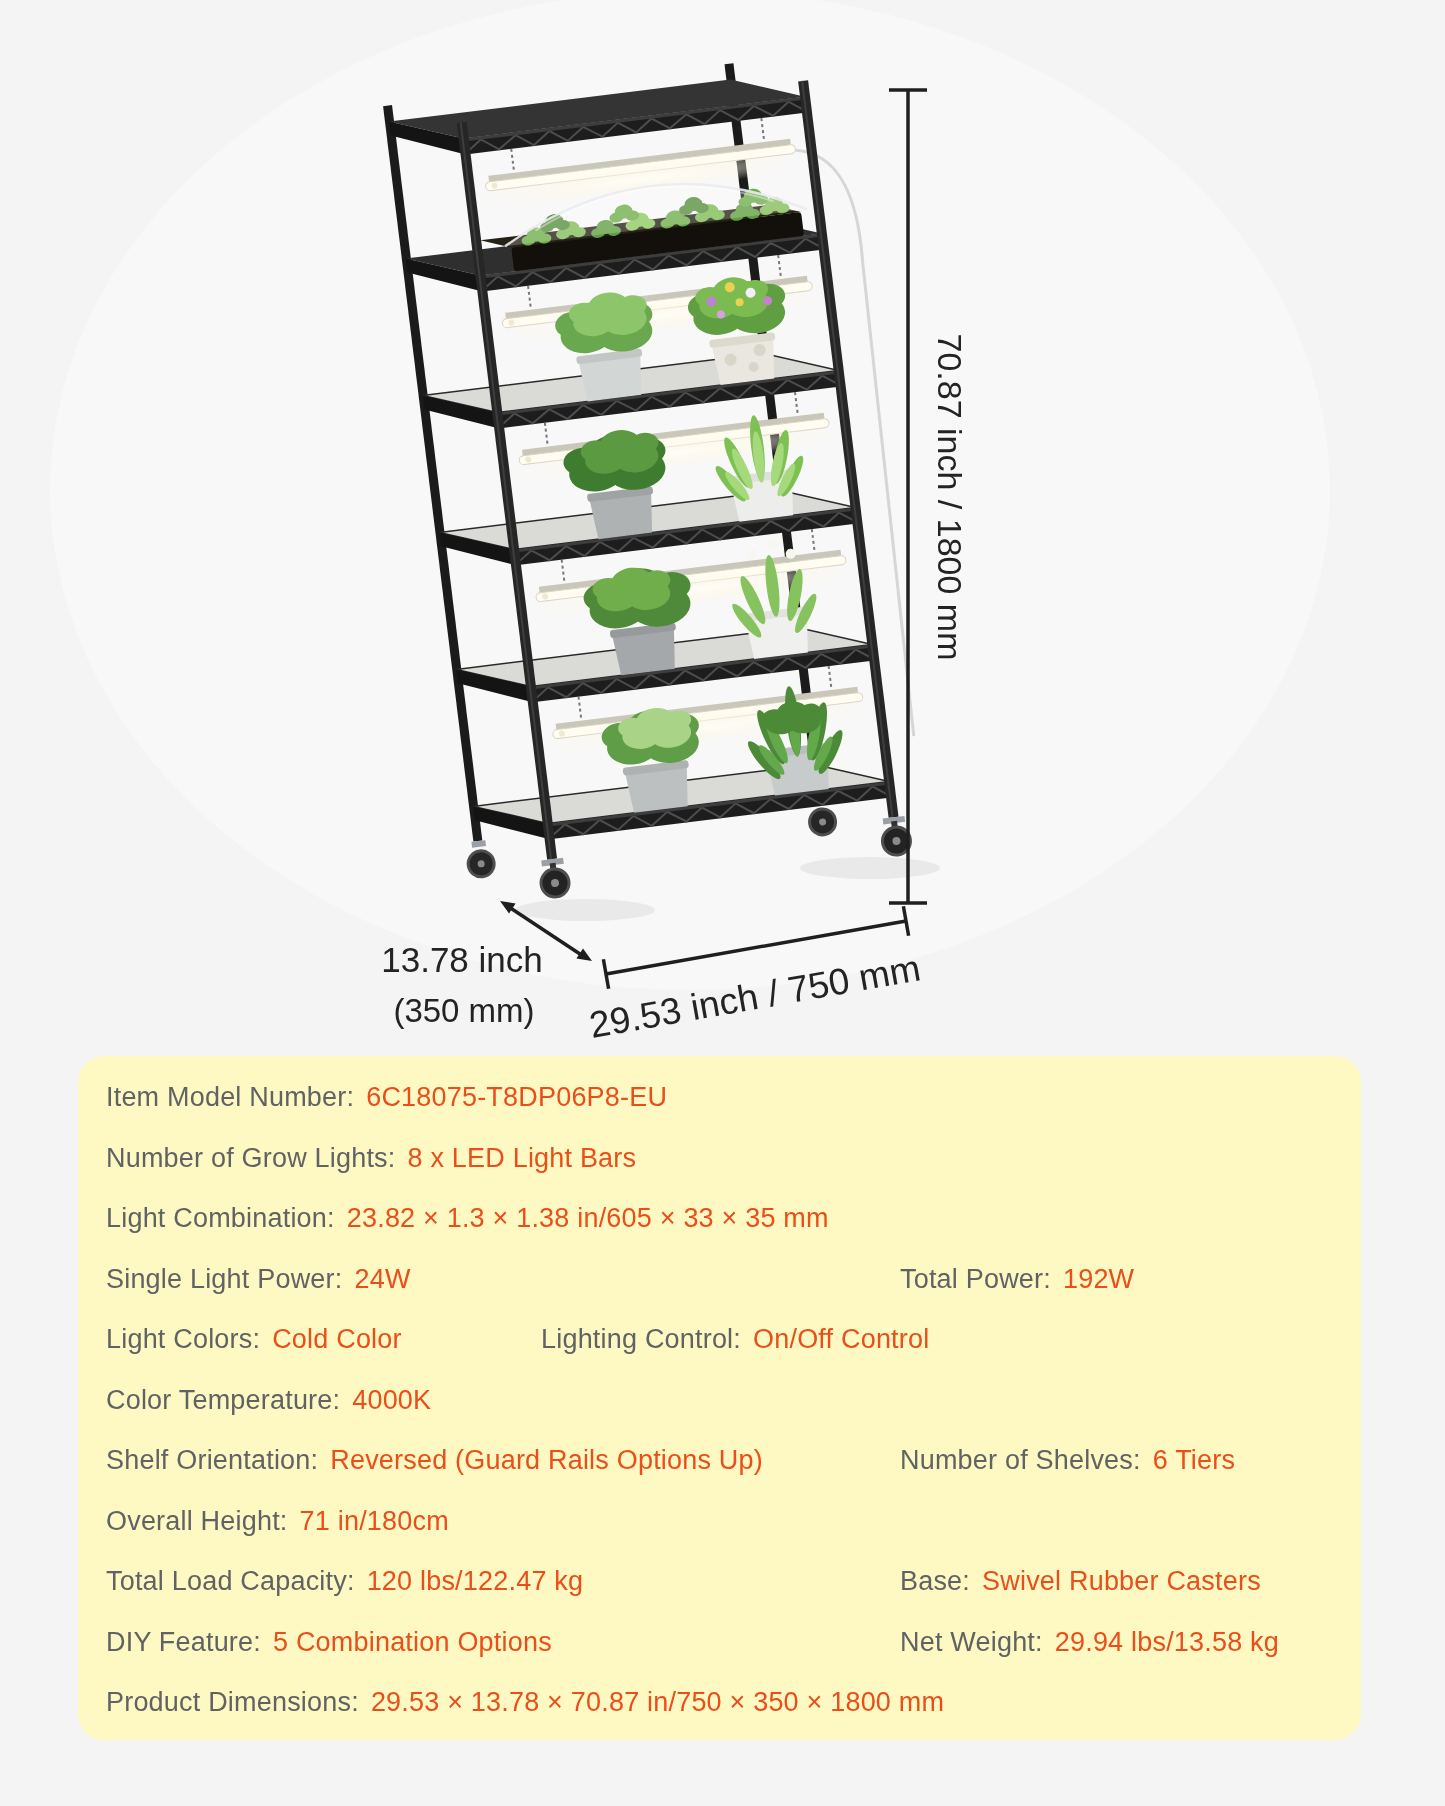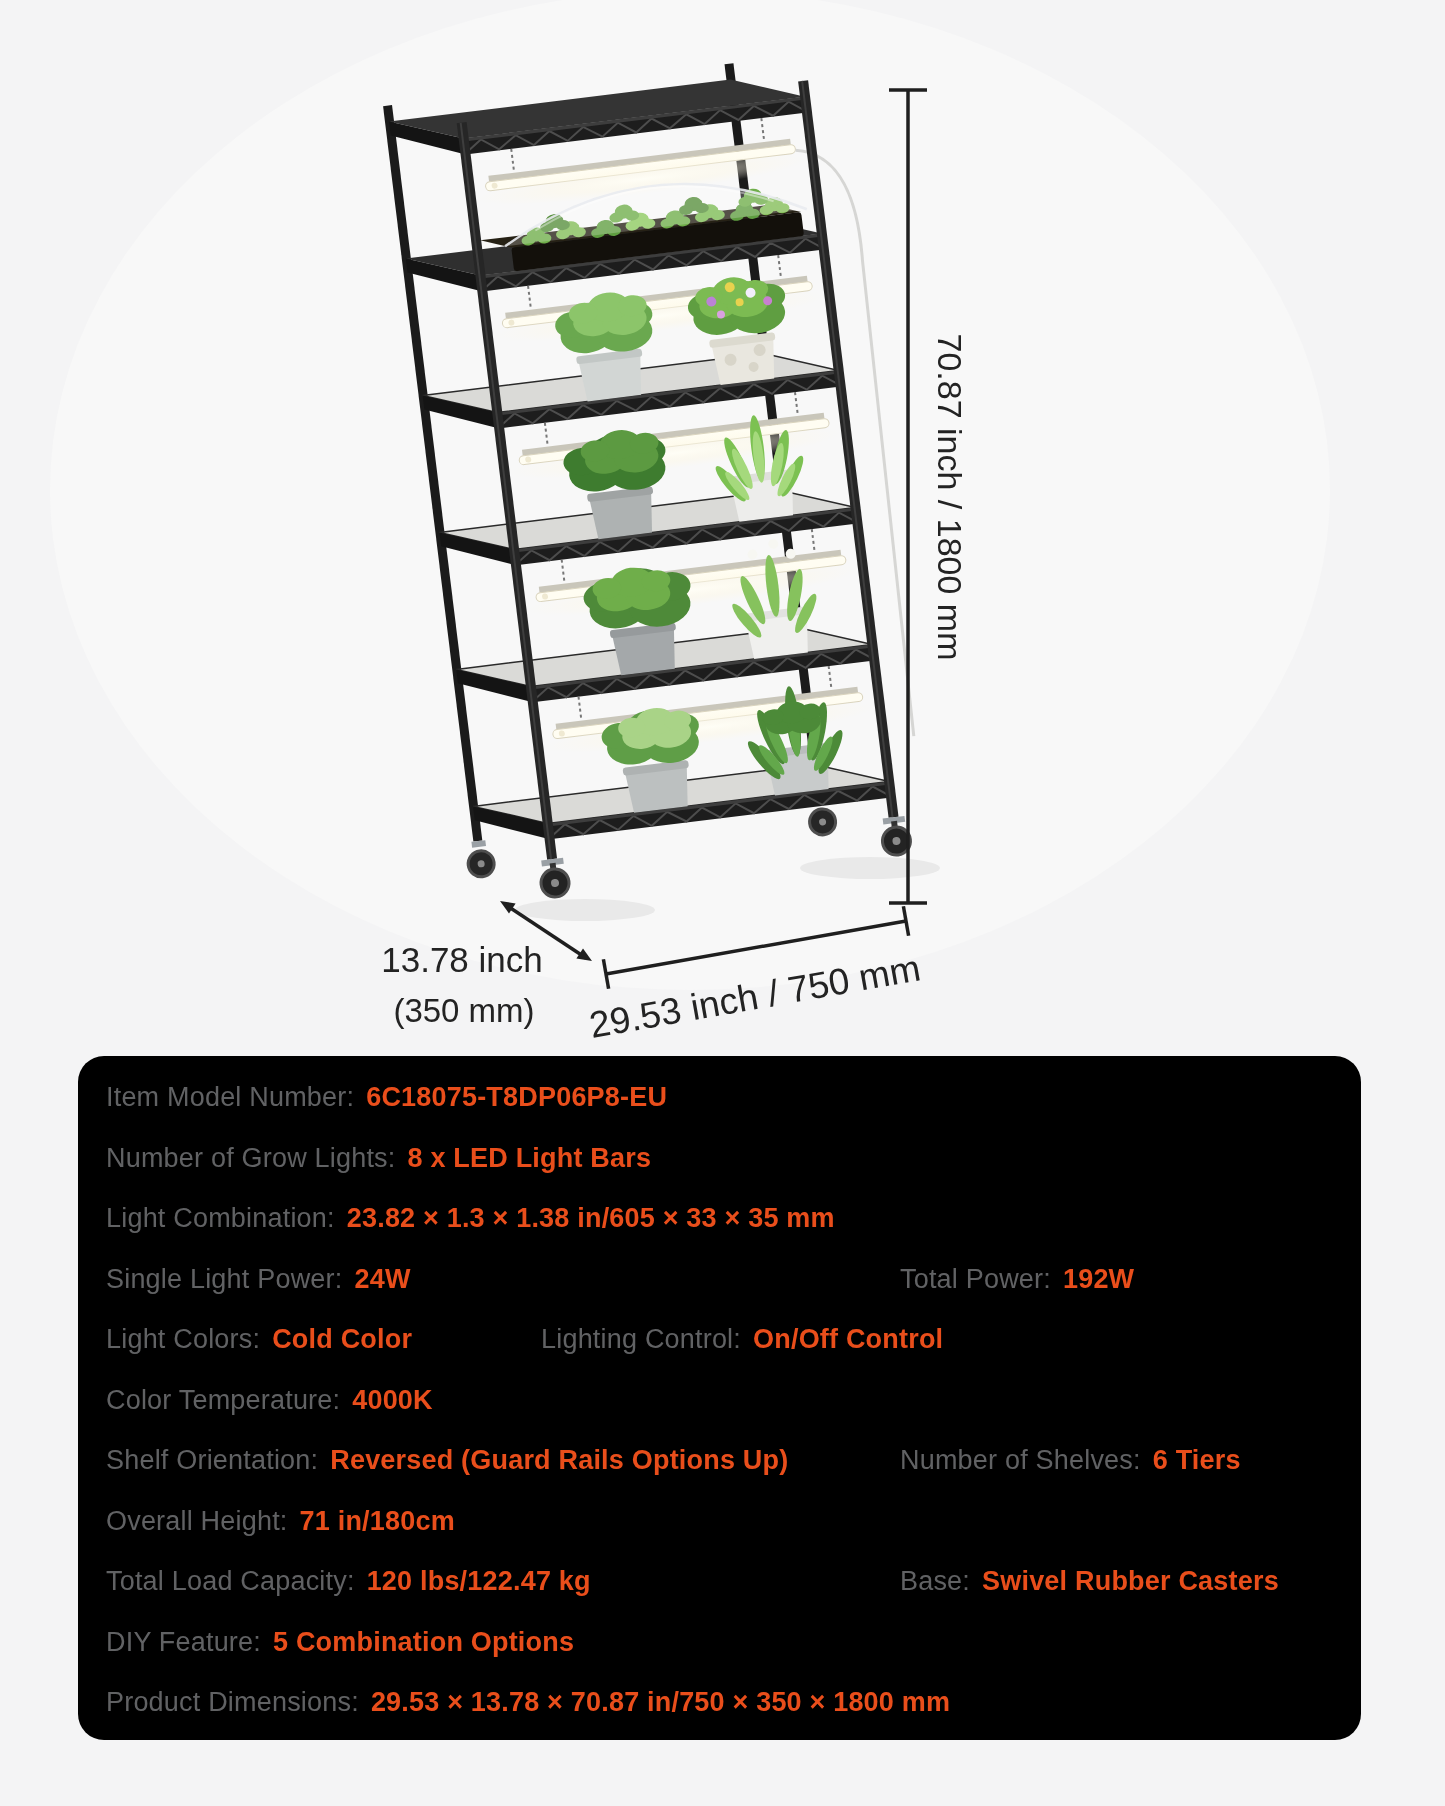--- a/index.html
+++ b/index.html
@@ -7,31 +7,31 @@
     width:1445px;height:1806px;
     background:#f4f4f5;
     font-family:"Liberation Sans", sans-serif;
     position:relative;overflow:hidden;
   }
   .figure-wrap{position:absolute;left:0;top:0;width:1445px;height:1056px;}
   .figure-wrap svg{display:block;}
 
   .spec-panel{
     position:absolute;left:78px;top:1056px;width:1283px;height:684px;
-    background:#000000;border-radius:26px;
+    background:#fef9c3;border-radius:26px;
     box-sizing:border-box;
     padding:26px 26px 22px 28px;
     display:flex;flex-direction:column;justify-content:space-between;
   }
   .spec-row{display:flex;align-items:baseline;}
   .cell{display:flex;align-items:baseline;white-space:nowrap;}
   .cell-main{width:794px;flex:none;}
   .cell-side{flex:1;}
   .lbl{font-size:27px;color:#616264;letter-spacing:0.2px;}
-  .val{font-size:27px;color:#e94e1b;font-weight:bold;margin-left:12px;letter-spacing:0.2px;text-align:center;}
+  .val{font-size:27px;color:#e94e1b;font-weight:normal;margin-left:12px;letter-spacing:0.2px;text-align:center;}
 
   .dim-text{fill:#232323;font-family:"Liberation Sans",sans-serif;}
 </style>
 </head>
 <body>
 
 <div class="figure-wrap">
 <svg width="1445" height="1056" viewBox="0 0 1445 1056" xmlns="http://www.w3.org/2000/svg">
   <defs>
     <radialGradient id="glowG" cx="50%" cy="50%" r="50%">
@@ -386,20 +386,24 @@
       <span class="lbl">Base:</span>
       <span class="val">Swivel Rubber Casters</span>
     </div>
   </div>
 
   <div class="spec-row">
     <div class="cell cell-main">
       <span class="lbl">DIY Feature:</span>
       <span class="val">5 Combination Options</span>
     </div>
+    <div class="cell cell-side">
+      <span class="lbl">Net Weight:</span>
+      <span class="val">29.94 lbs/13.58 kg</span>
+    </div>
   </div>
 
   <div class="spec-row">
     <div class="cell">
       <span class="lbl">Product Dimensions:</span>
       <span class="val">29.53 × 13.78 × 70.87 in/750 × 350 × 1800 mm</span>
     </div>
   </div>
 
 </div>

